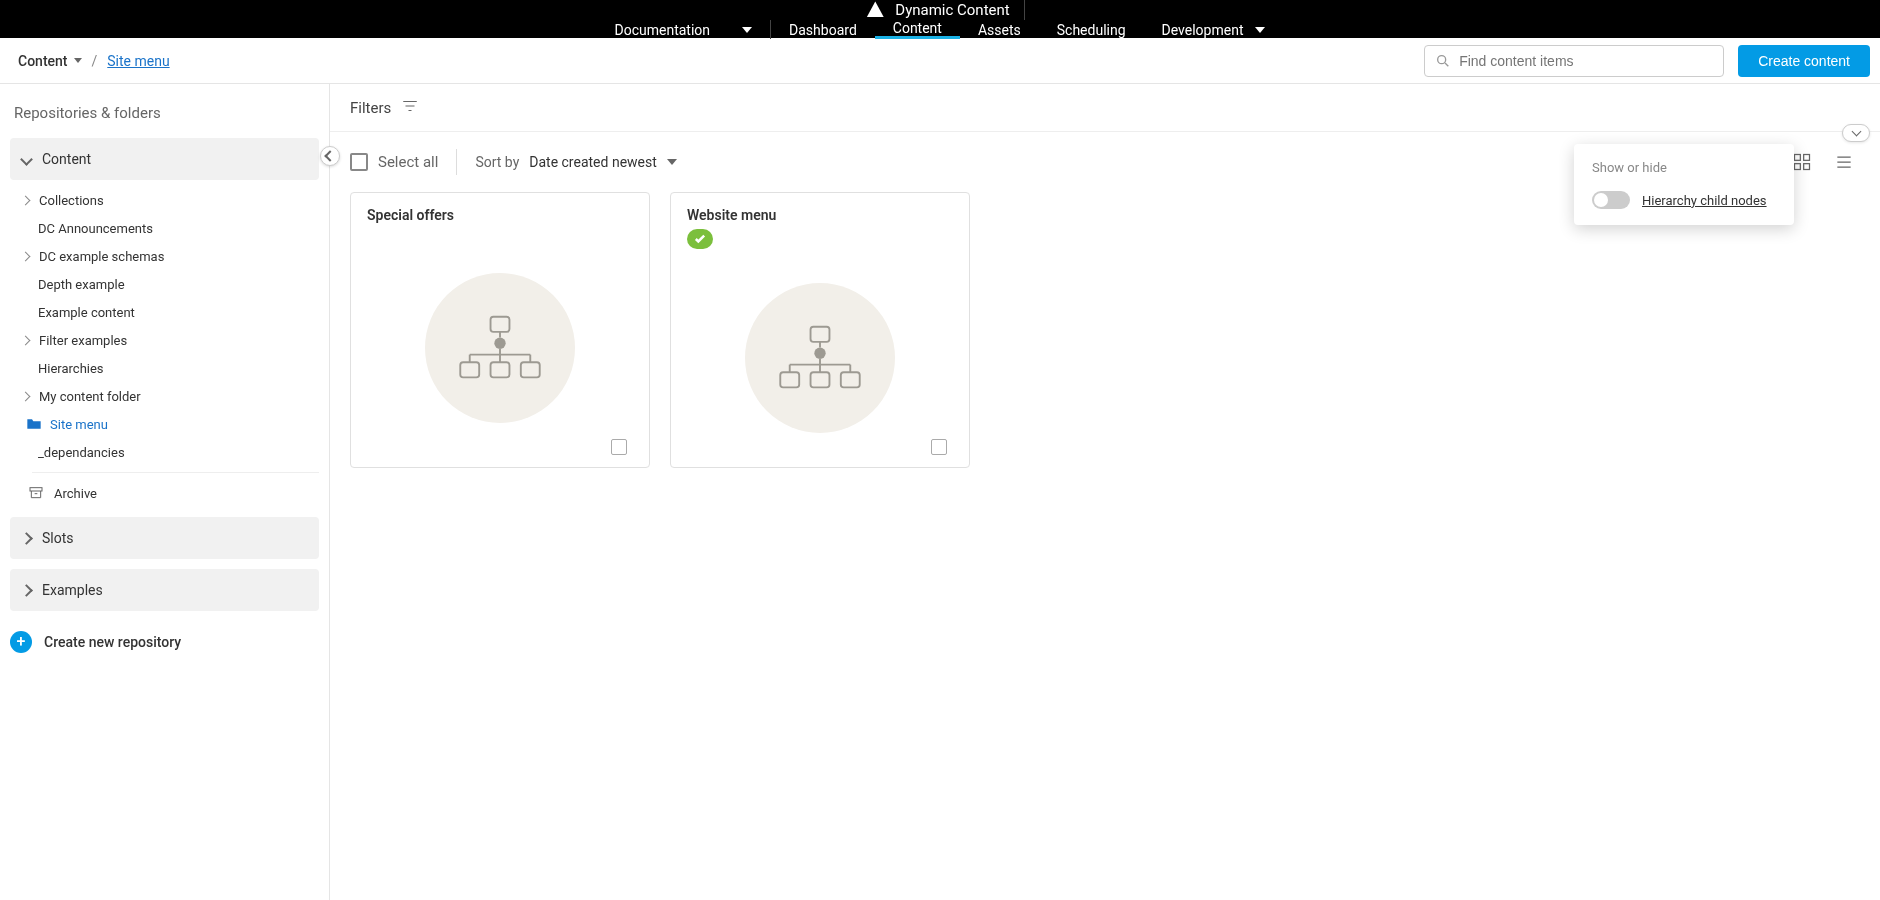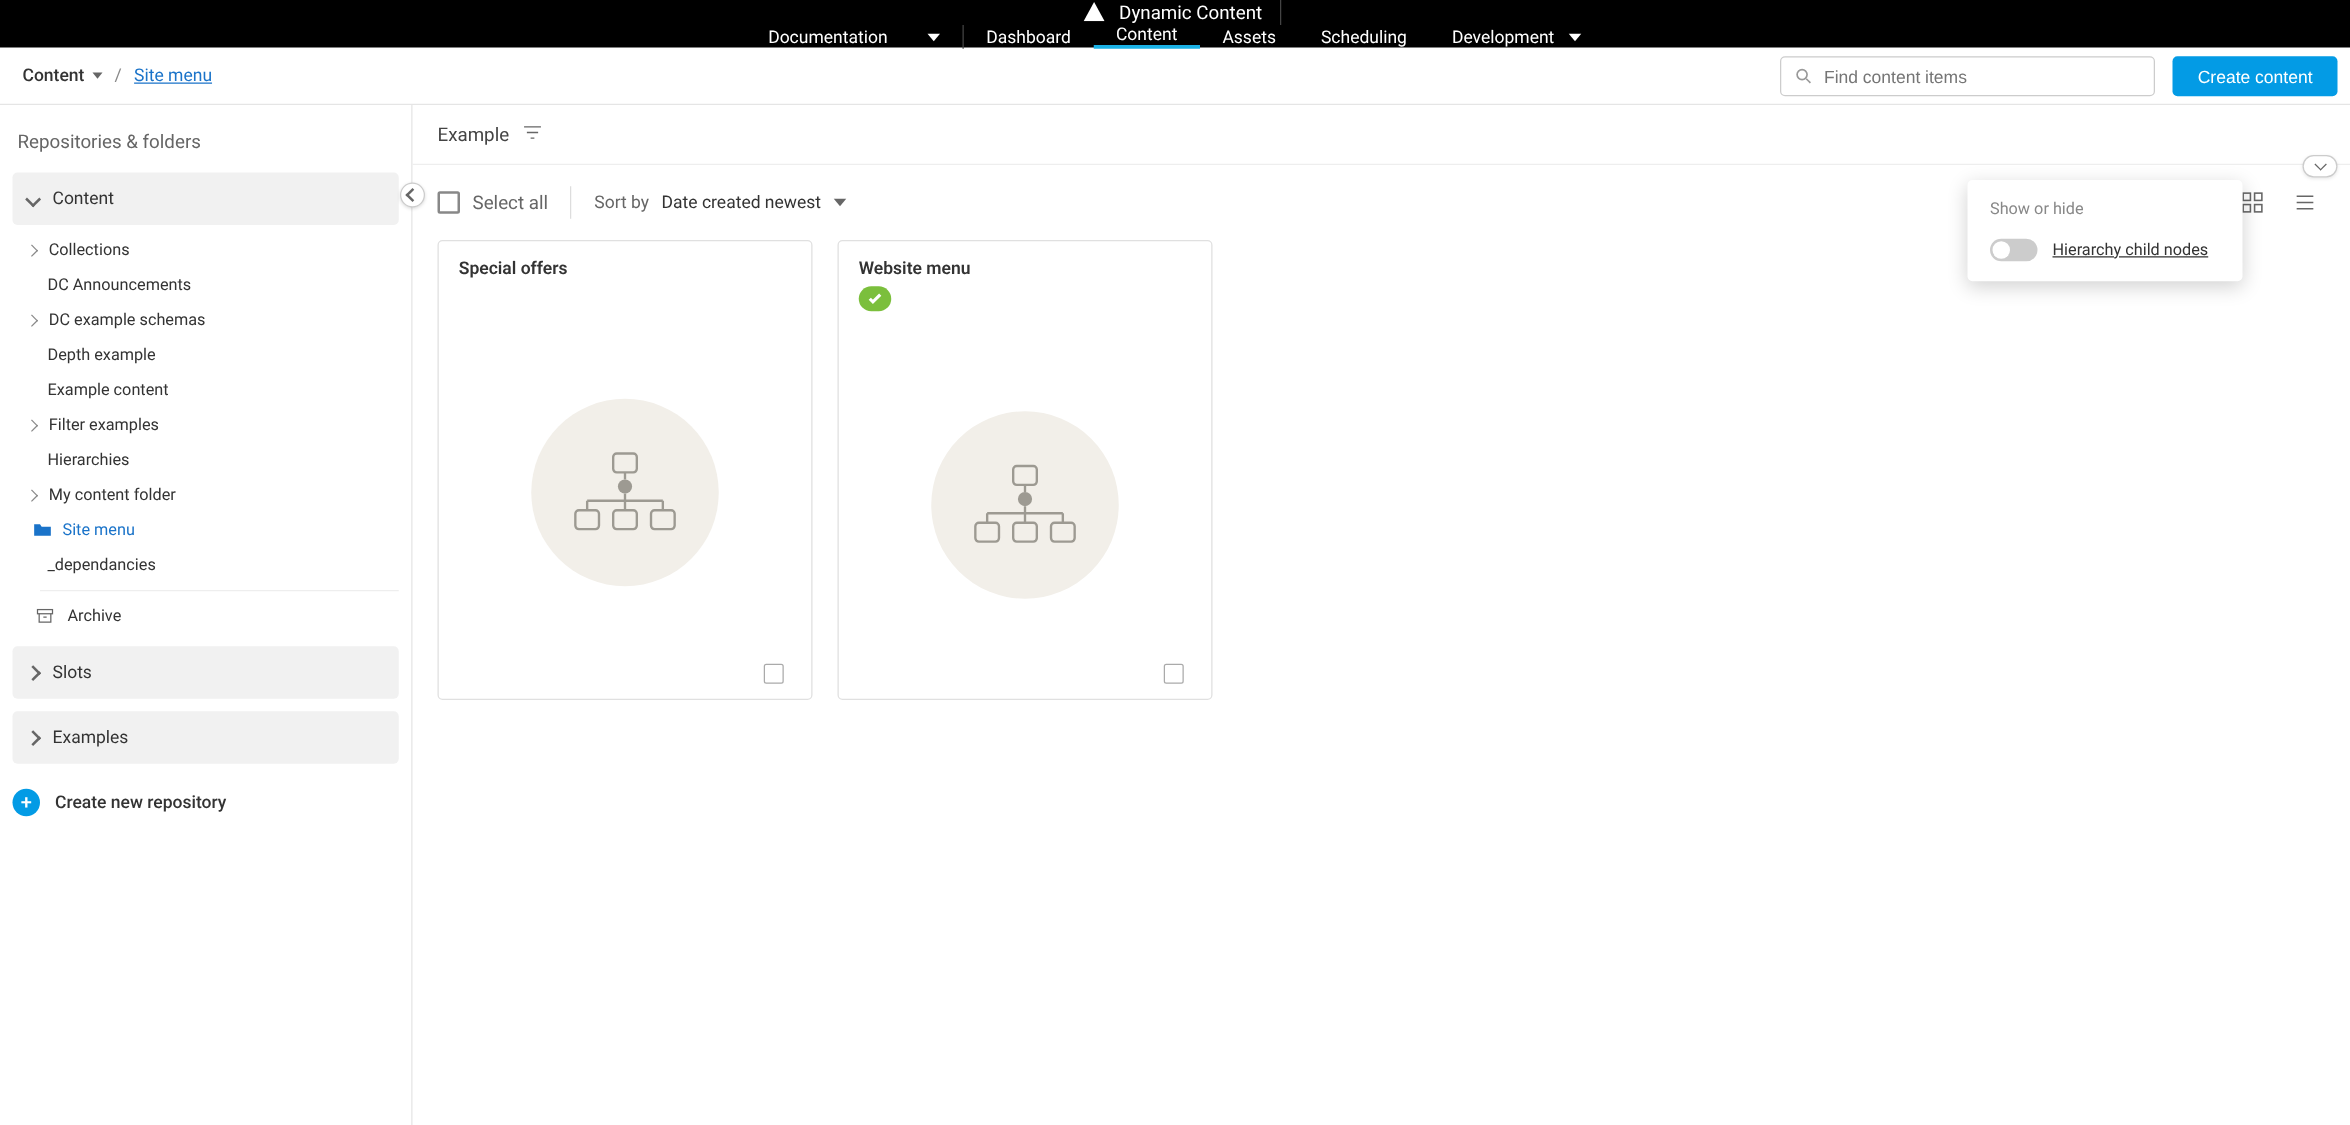--- a/index.html
+++ b/index.html
@@ -156,21 +156,21 @@
   .sort-value{color:#333;display:flex;align-items:center;cursor:pointer;}
   .sort-value .caret{margin-left:10px;width:0;height:0;border-left:5px solid transparent;border-right:5px solid transparent;border-top:6px solid #666;}
   .toolbar-right{margin-left:auto;display:flex;align-items:center;gap:10px;}
   .count{color:#666;margin-right:10px;}
   .icon-btn{width:32px;height:32px;display:flex;align-items:center;justify-content:center;cursor:pointer;border-radius:4px;}
   .icon-btn svg{width:20px;height:20px;stroke:#666;fill:none;stroke-width:1.5;}
   .grid {
     display:flex; gap:20px; padding:0 20px 20px;
   }
   .card {
-    width:300px;height:368px;border:1px solid #e0e0e0;border-radius:4px;
+    width:300px;height:276px;border:1px solid #e0e0e0;border-radius:4px;
     display:flex;flex-direction:column;position:relative;
   }
   .card-title{font-weight:600;padding:14px 16px 6px;}
   .badge{
     width:26px;height:20px;border-radius:10px;background:#7bbf3c;margin-left:16px;
     display:flex;align-items:center;justify-content:center;
   }
   .badge svg{width:12px;height:10px;stroke:#fff;fill:none;stroke-width:3;}
   .card-body{flex:1;display:flex;align-items:center;justify-content:center;}
   .hier-icon{
@@ -312,21 +312,21 @@
     <div class="new-repo">
       <span class="plus">+</span>
       <span>Create new repository</span>
     </div>
   </div>
 
   <div class="collapse-handle"></div>
 
   <div class="content-panel">
     <div class="filters-bar">
-      <span class="filters-label">Example</span>
+      <span class="filters-label">Filters</span>
       <span class="filters-icon">
         <svg viewBox="0 0 24 24">
             <path d="M3 6h18M6 12h12M10 18h4"></path>
           </svg>
       </span>
     </div>
     <div class="expand-pill"></div>
 
     <div class="toolbar">
       <span class="checkbox"></span>

